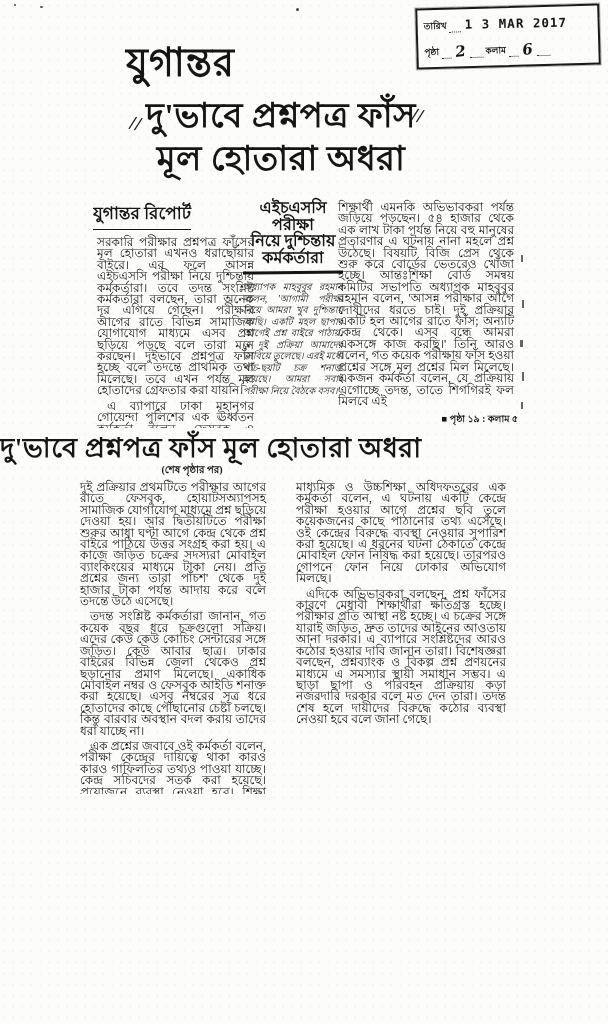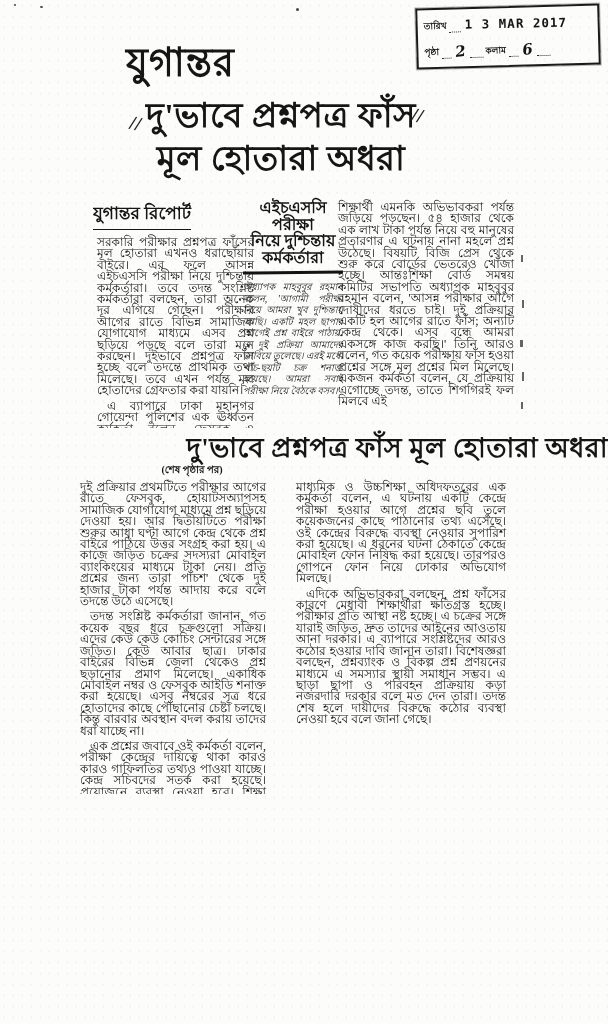--- a/index.html
+++ b/index.html
@@ -74,21 +74,21 @@
   .mid-body{margin-top:8px; height:158px; overflow:hidden; text-align:justify;}
   .mid-body p{margin:0; font-size:9.5px; line-height:11.5px;font-style:italic;}
   .col-top-right {left:334px; top:198px; width:184px; height:214px;}
   .continuation{
     position:absolute; left:334px; top:412px; width:184px;
     font-size:9.5px; font-weight:bold; text-align:right;
   }
   
   .jump-headline{
     position:absolute; left:0; top:427px; width:608px;
-    text-align:right; font-weight:bold; font-size:27px; letter-spacing:.5px;
+    text-align:left; font-weight:bold; font-size:27px; letter-spacing:.5px;
   }
   .jump-note{
     position:absolute; left:92px; top:462px; width:200px;
     text-align:center; font-weight:bold; font-size:10px;
   }
   .col-jump-left {left:76px;  top:478px; width:194px; height:316px;}
   .col-jump-right{left:292px; top:478px; width:218px; height:282px;}
   
   .margin-mark{position:absolute; background:#333; opacity:.75;}
   .speck{position:absolute; background:#444; border-radius:50%;}
@@ -139,20 +139,21 @@
     </div>
     <div class="box-rule"></div>
     <div class="mid-body">
       <p>অধ্যাপক মাহবুবুর রহমান বলেন, 'আগামী পরীক্ষা নিয়ে আমরা খুব দুশ্চিন্তায় আছি। একটি মহল ছাপার আগেই প্রশ্ন বাইরে পাঠায়। এ দুই প্রক্রিয়া আমাদের ভাবিয়ে তুলেছে। এরই মধ্যে পাঁচ-ছয়টি চক্র শনাক্ত হয়েছে। আমরা সবাই পরীক্ষা নিয়ে বৈঠকে বসব।'</p>
     </div>
   </div>
 
   <div class="body-col col-top-right">
     <p>শিক্ষার্থী এমনকি অভিভাবকরা পর্যন্ত জড়িয়ে পড়ছেন। ৫৪ হাজার থেকে এক লাখ টাকা পর্যন্ত নিয়ে বহু মানুষের প্রতারণার এ ঘটনায় নানা মহলে প্রশ্ন উঠেছে। বিষয়টি বিজি প্রেস থেকে শুরু করে বোর্ডের ভেতরেও খোঁজা হচ্ছে। আন্তঃশিক্ষা বোর্ড সমন্বয় কমিটির সভাপতি অধ্যাপক মাহবুবুর রহমান বলেন, 'আসন্ন পরীক্ষার আগে দোষীদের ধরতে চাই। দুই প্রক্রিয়ার একটি হল আগের রাতে ফাঁস; অন্যটি কেন্দ্র থেকে। এসব বন্ধে আমরা একসঙ্গে কাজ করছি।' তিনি আরও বলেন, গত কয়েক পরীক্ষায় ফাঁস হওয়া প্রশ্নের সঙ্গে মূল প্রশ্নের মিল মিলেছে। একজন কর্মকর্তা বলেন, যে প্রক্রিয়ায় এগোচ্ছে তদন্ত, তাতে শিগগিরই ফল মিলবে এই</p>
   </div>
+  <div class="continuation">■ পৃষ্ঠা ১৯ : কলাম ৫</div>
 
   <div class="jump-headline">দু'ভাবে প্রশ্নপত্র ফাঁস মূল হোতারা অধরা</div>
   <div class="jump-note">(শেষ পৃষ্ঠার পর)</div>
 
   <div class="body-col col-jump-left">
     <p>দুই প্রক্রিয়ার প্রথমটিতে পরীক্ষার আগের রাতে ফেসবুক, হোয়াটসঅ্যাপসহ সামাজিক যোগাযোগ মাধ্যমে প্রশ্ন ছড়িয়ে দেওয়া হয়। আর দ্বিতীয়টিতে পরীক্ষা শুরুর আধা ঘণ্টা আগে কেন্দ্র থেকে প্রশ্ন বাইরে পাঠিয়ে উত্তর সংগ্রহ করা হয়। এ কাজে জড়িত চক্রের সদস্যরা মোবাইল ব্যাংকিংয়ের মাধ্যমে টাকা নেয়। প্রতি প্রশ্নের জন্য তারা পাঁচশ' থেকে দুই হাজার টাকা পর্যন্ত আদায় করে বলে তদন্তে উঠে এসেছে।</p>
     <p>তদন্ত সংশ্লিষ্ট কর্মকর্তারা জানান, গত কয়েক বছর ধরে চক্রগুলো সক্রিয়। এদের কেউ কেউ কোচিং সেন্টারের সঙ্গে জড়িত। কেউ আবার ছাত্র। ঢাকার বাইরের বিভিন্ন জেলা থেকেও প্রশ্ন ছড়ানোর প্রমাণ মিলেছে। একাধিক মোবাইল নম্বর ও ফেসবুক আইডি শনাক্ত করা হয়েছে। এসব নম্বরের সূত্র ধরে হোতাদের কাছে পৌঁছানোর চেষ্টা চলছে। কিন্তু বারবার অবস্থান বদল করায় তাদের ধরা যাচ্ছে না।</p>
     <p>এক প্রশ্নের জবাবে ওই কর্মকর্তা বলেন, পরীক্ষা কেন্দ্রের দায়িত্বে থাকা কারও কারও গাফিলতির তথ্যও পাওয়া যাচ্ছে। কেন্দ্র সচিবদের সতর্ক করা হয়েছে। প্রয়োজনে ব্যবস্থা নেওয়া হবে। শিক্ষা মন্ত্রণালয়ের নির্দেশে সব বোর্ডে বিশেষ কমিটি কাজ করছে।</p>
   </div>
 

